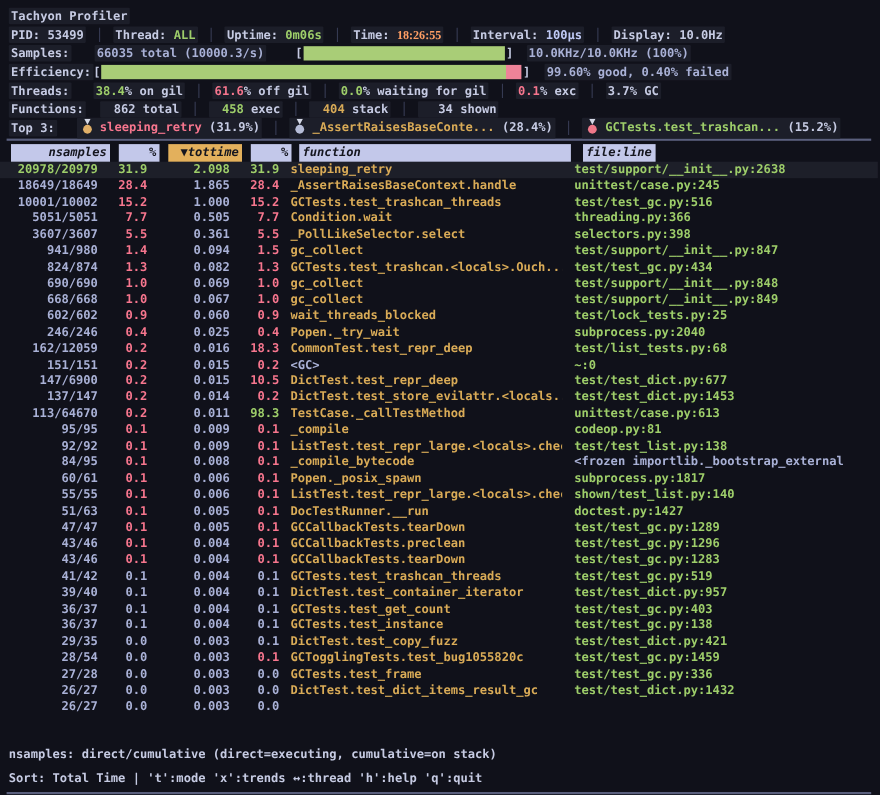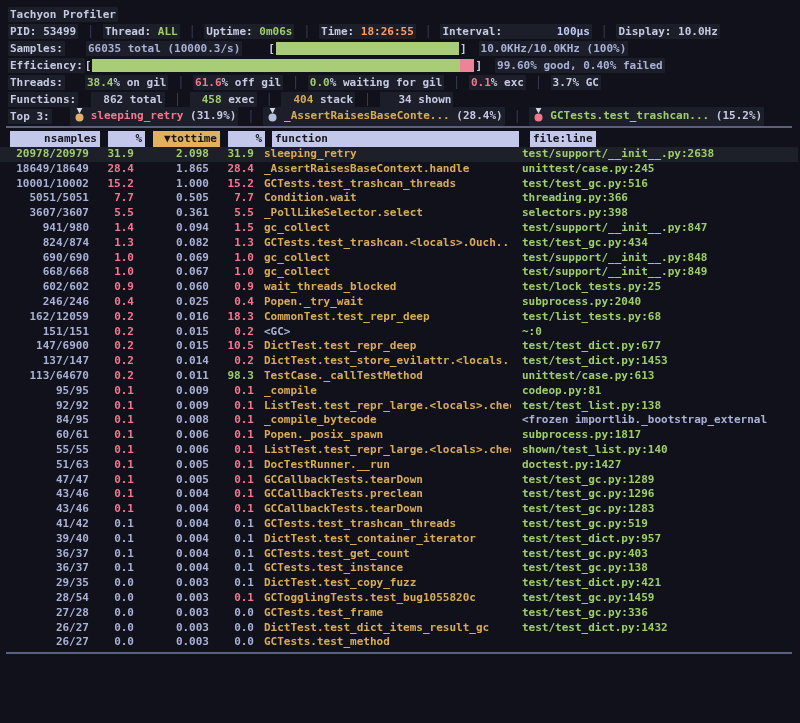--- a/index.html
+++ b/index.html
@@ -16,34 +16,34 @@
     font-family:"DejaVu Sans Mono", monospace;
     font-size:11px; font-weight:bold; color:var(--fg);
   }
   .screen{position:relative;width:798px;height:723px;padding-top:6px;}
   .pad{padding-left:8px;padding-right:6px;}
   .hline{height:17px;display:flex;align-items:center;white-space:pre;}
   .seg{background:var(--chip);padding:1px 2px;border-radius:1px;}
   .lbl{color:var(--bright);}
   .sep{color:var(--sep);margin:0 9px;font-weight:normal;}
   .c-green{color:var(--green);} .c-red{color:var(--red);} .c-yellow{color:var(--yellow);}
-  .c-orange{color:var(--orange);} .c-purple{color:var(--purple);margin-left:48px;}
+  .c-orange{color:var(--orange);font-family:Liberation Serif, serif;} .c-purple{color:var(--purple);}
   .c-bright{color:var(--bright);} .c-dim{color:var(--fg);}
   .bracket{color:var(--bright);}
   .bar{display:inline-block;height:13px;vertical-align:-2px;background:var(--bar_green);}
   .bar-samples{width:183px;margin:0 1px;}
   .barwrap{display:inline-flex;height:13px;vertical-align:-2px;margin:0 1px;}
   .bar-good{width:368px;background:var(--bar_green);}
   .bar-bad{width:14px;background:var(--bar_red);}
   .sp{display:inline-block;}
   .fn-num{display:inline-block;min-width:30px;text-align:right;}
   .medal{margin:0 6px 0 2px;vertical-align:-3px;}
   .rule{height:2px;background:var(--rule);margin:1px 6px 0 6px;}
   .grid{display:grid;grid-template-columns:92px 45px 75px 45px 254px auto;}
-  .thead{margin-top:2px;height:17px;align-items:center;padding-left:8px;}
+  .thead{margin-top:2px;height:17px;align-items:center;padding-left:8px;font-style:italic;}
   .th{background:var(--header_chip);color:var(--header_chip_text);
       text-align:right;padding:1px 3px;margin-left:8px;height:16px;}
   .th.first{margin-left:2px;}
   .th.sorted{background:var(--sort_chip);}
   .th.left{text-align:left;margin-left:7px;}
   .th.fit{justify-self:start;min-width:62px;margin-left:11px;}
   .tbody{padding-left:0;}
   .trow{height:14.8px;line-height:14.8px;white-space:pre;}
   .trow.sel{background:rgba(195,200,234,0.08);}
   .cell{overflow:hidden;}
@@ -143,19 +143,23 @@
       <div class="grid trow"><div class="cell r c-dim">43/46</div><div class="cell r c-red">0.1</div><div class="cell r c-dim">0.004</div><div class="cell r c-red">0.1</div><div class="cell fn c-yellow">GCCallbackTests.preclean</div><div class="cell file c-green">test/test_gc.py:1296</div></div>
       <div class="grid trow"><div class="cell r c-dim">43/46</div><div class="cell r c-red">0.1</div><div class="cell r c-dim">0.004</div><div class="cell r c-red">0.1</div><div class="cell fn c-yellow">GCCallbackTests.tearDown</div><div class="cell file c-green">test/test_gc.py:1283</div></div>
       <div class="grid trow"><div class="cell r c-dim">41/42</div><div class="cell r c-dim">0.1</div><div class="cell r c-dim">0.004</div><div class="cell r c-dim">0.1</div><div class="cell fn c-yellow">GCTests.test_trashcan_threads</div><div class="cell file c-green">test/test_gc.py:519</div></div>
       <div class="grid trow"><div class="cell r c-dim">39/40</div><div class="cell r c-dim">0.1</div><div class="cell r c-dim">0.004</div><div class="cell r c-dim">0.1</div><div class="cell fn c-yellow">DictTest.test_container_iterator</div><div class="cell file c-green">test/test_dict.py:957</div></div>
       <div class="grid trow"><div class="cell r c-dim">36/37</div><div class="cell r c-dim">0.1</div><div class="cell r c-dim">0.004</div><div class="cell r c-dim">0.1</div><div class="cell fn c-yellow">GCTests.test_get_count</div><div class="cell file c-green">test/test_gc.py:403</div></div>
       <div class="grid trow"><div class="cell r c-dim">36/37</div><div class="cell r c-dim">0.1</div><div class="cell r c-dim">0.004</div><div class="cell r c-dim">0.1</div><div class="cell fn c-yellow">GCTests.test_instance</div><div class="cell file c-green">test/test_gc.py:138</div></div>
       <div class="grid trow"><div class="cell r c-dim">29/35</div><div class="cell r c-dim">0.0</div><div class="cell r c-dim">0.003</div><div class="cell r c-dim">0.1</div><div class="cell fn c-yellow">DictTest.test_copy_fuzz</div><div class="cell file c-green">test/test_dict.py:421</div></div>
       <div class="grid trow"><div class="cell r c-dim">28/54</div><div class="cell r c-dim">0.0</div><div class="cell r c-dim">0.003</div><div class="cell r c-red">0.1</div><div class="cell fn c-yellow">GCTogglingTests.test_bug1055820c</div><div class="cell file c-green">test/test_gc.py:1459</div></div>
       <div class="grid trow"><div class="cell r c-dim">27/28</div><div class="cell r c-dim">0.0</div><div class="cell r c-dim">0.003</div><div class="cell r c-dim">0.0</div><div class="cell fn c-yellow">GCTests.test_frame</div><div class="cell file c-green">test/test_gc.py:336</div></div>
       <div class="grid trow"><div class="cell r c-dim">26/27</div><div class="cell r c-dim">0.0</div><div class="cell r c-dim">0.003</div><div class="cell r c-dim">0.0</div><div class="cell fn c-yellow">DictTest.test_dict_items_result_gc</div><div class="cell file c-green">test/test_dict.py:1432</div></div>
-      <div class="grid trow"><div class="cell r c-dim">26/27</div><div class="cell r c-dim">0.0</div><div class="cell r c-dim">0.003</div><div class="cell r c-dim">0.0</div><div class="cell fn c-yellow">GCTests.test_method</div></div>
+      <div class="grid trow"><div class="cell r c-dim">26/27</div><div class="cell r c-dim">0.0</div><div class="cell r c-dim">0.003</div><div class="cell r c-dim">0.0</div></div>
     </div>
 
+  <div class="footer pad">
+    <div class="fline">nsamples: direct/cumulative (direct=executing, cumulative=on stack)</div>
+    <div class="fline">Sort: Total Time | 't':mode 'x':trends ↔:thread 'h':help 'q':quit</div>
+  </div>
 
   <div class="rule bottom"></div>
 
 </div>
 
 </body></html>

